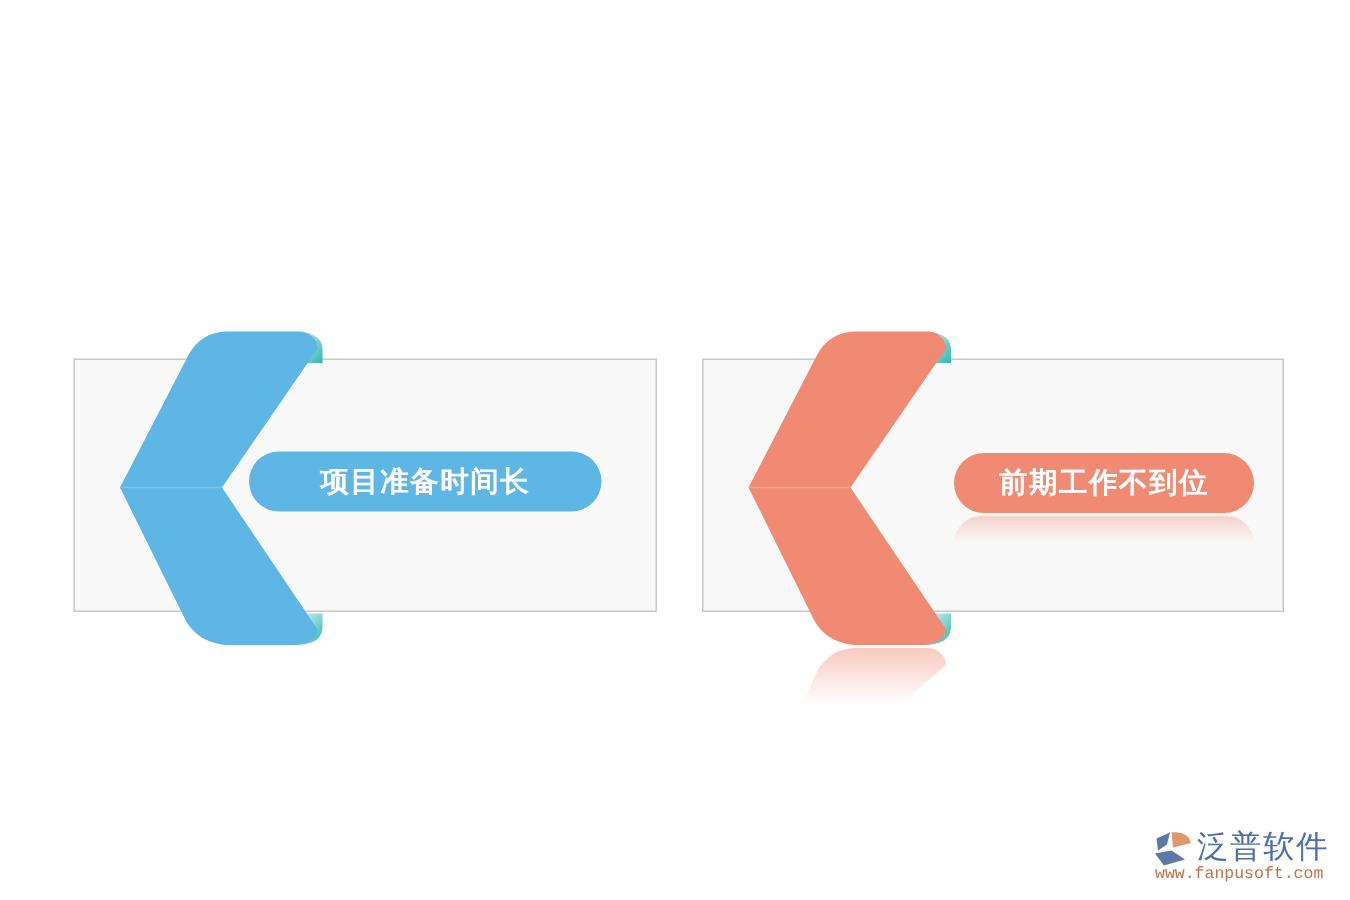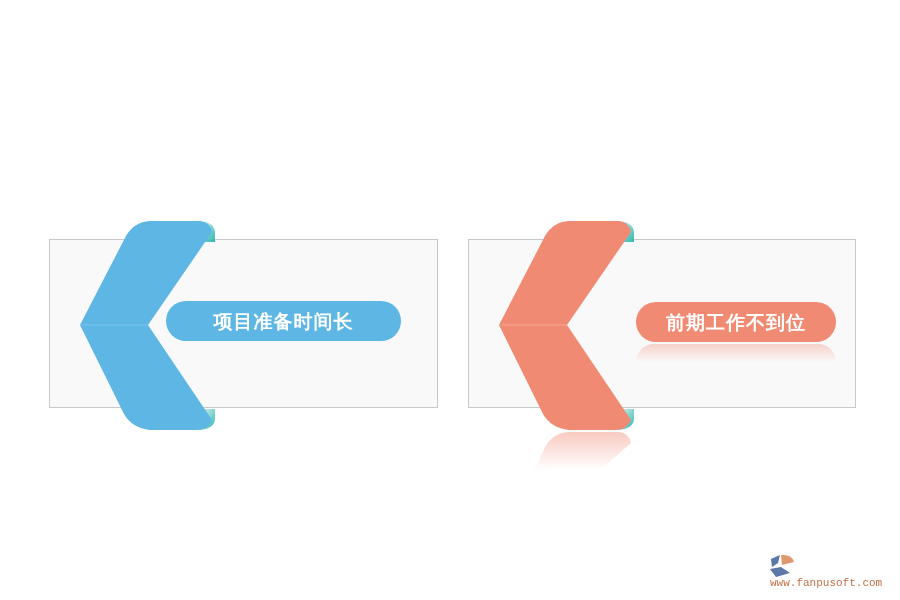--- a/index.html
+++ b/index.html
@@ -51,14 +51,15 @@
 </svg>
 <div class="pill" style="left:636px;top:302px;width:200px;background:#f08a72;">前期工作不到位</div>
 <div class="reflect" style="left:636px;top:344px;width:200px;height:18px;background:linear-gradient(to bottom, rgba(240,138,114,0.35), rgba(249,249,249,0));border-radius:20px 20px 0 0;"></div>
 
 <div class="logo">
   <svg width="30" height="26" viewBox="0 0 30 26" style="position:absolute;left:0;top:0;">
     <path d="M3,6 L12,2 L10,10 L4,14 Z" fill="#5b78a6"></path>
     <path d="M13,2 Q24,1 26,9 L14,12 Z" fill="#e0986e"></path>
     <path d="M2,16 L13,14 L22,20 L8,24 Z" fill="#5b78a6"></path>
   </svg>
+  <span class="logo-name">泛普软件</span>
   <span class="logo-url">www.fanpusoft.com</span>
 </div>
 
 </body></html>

